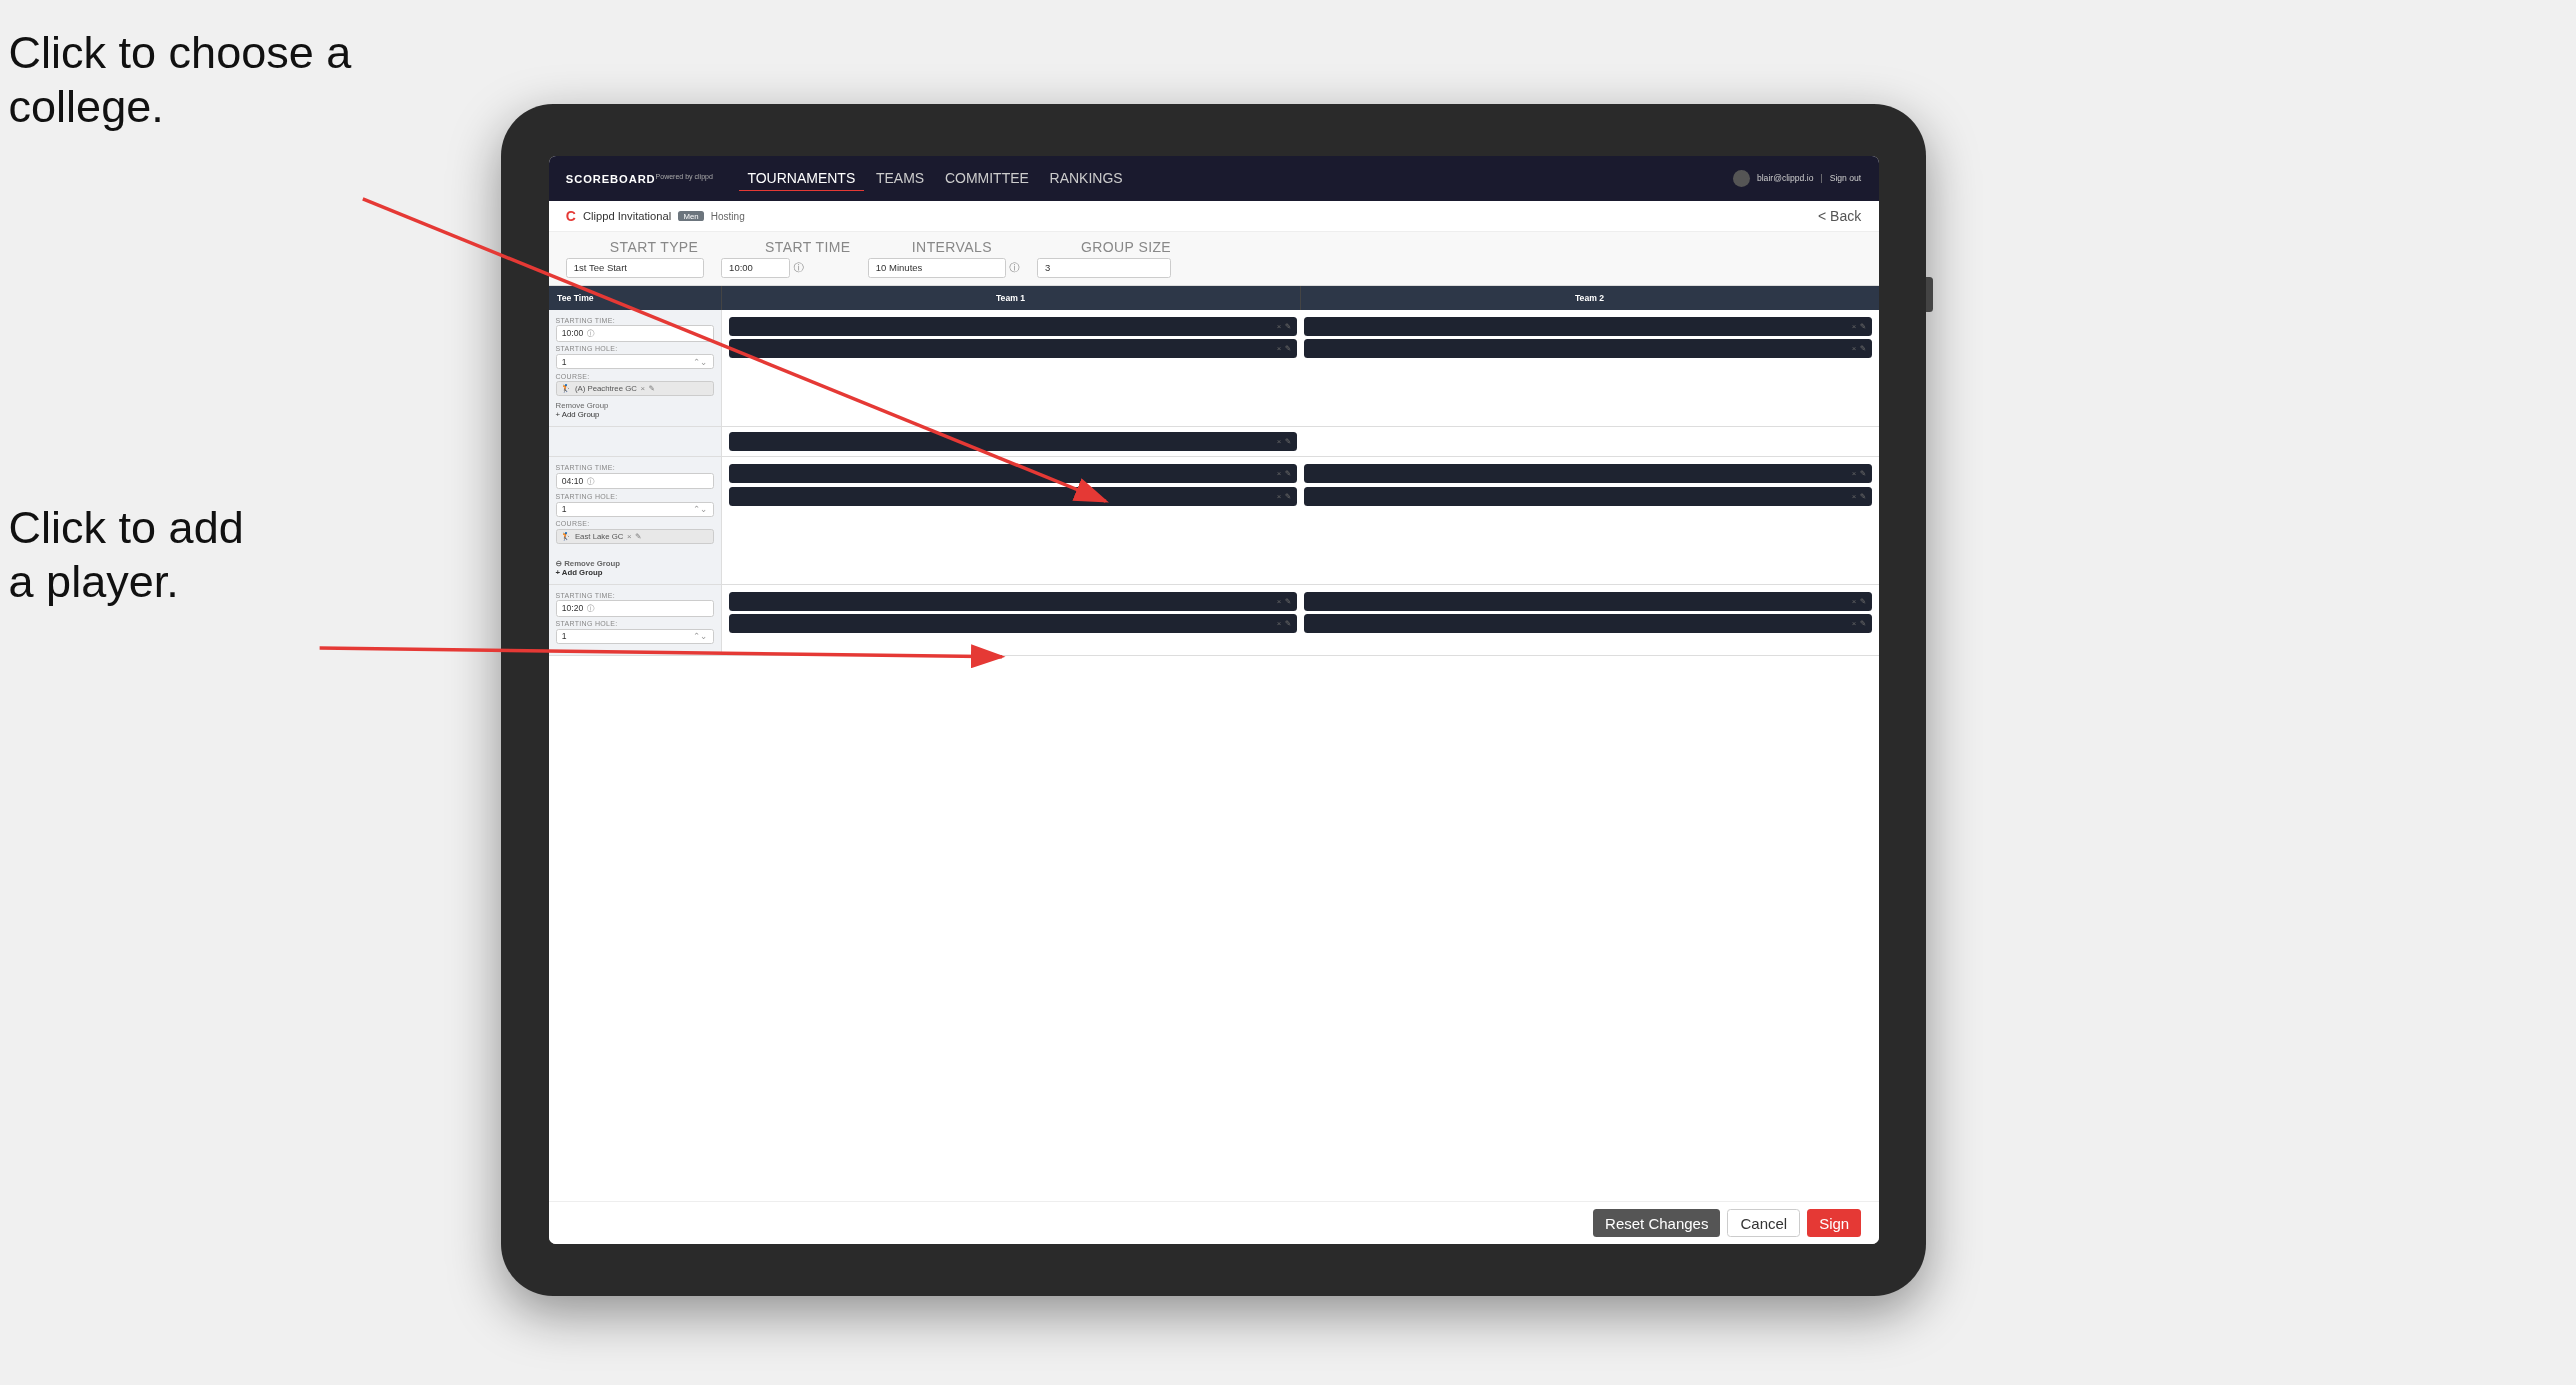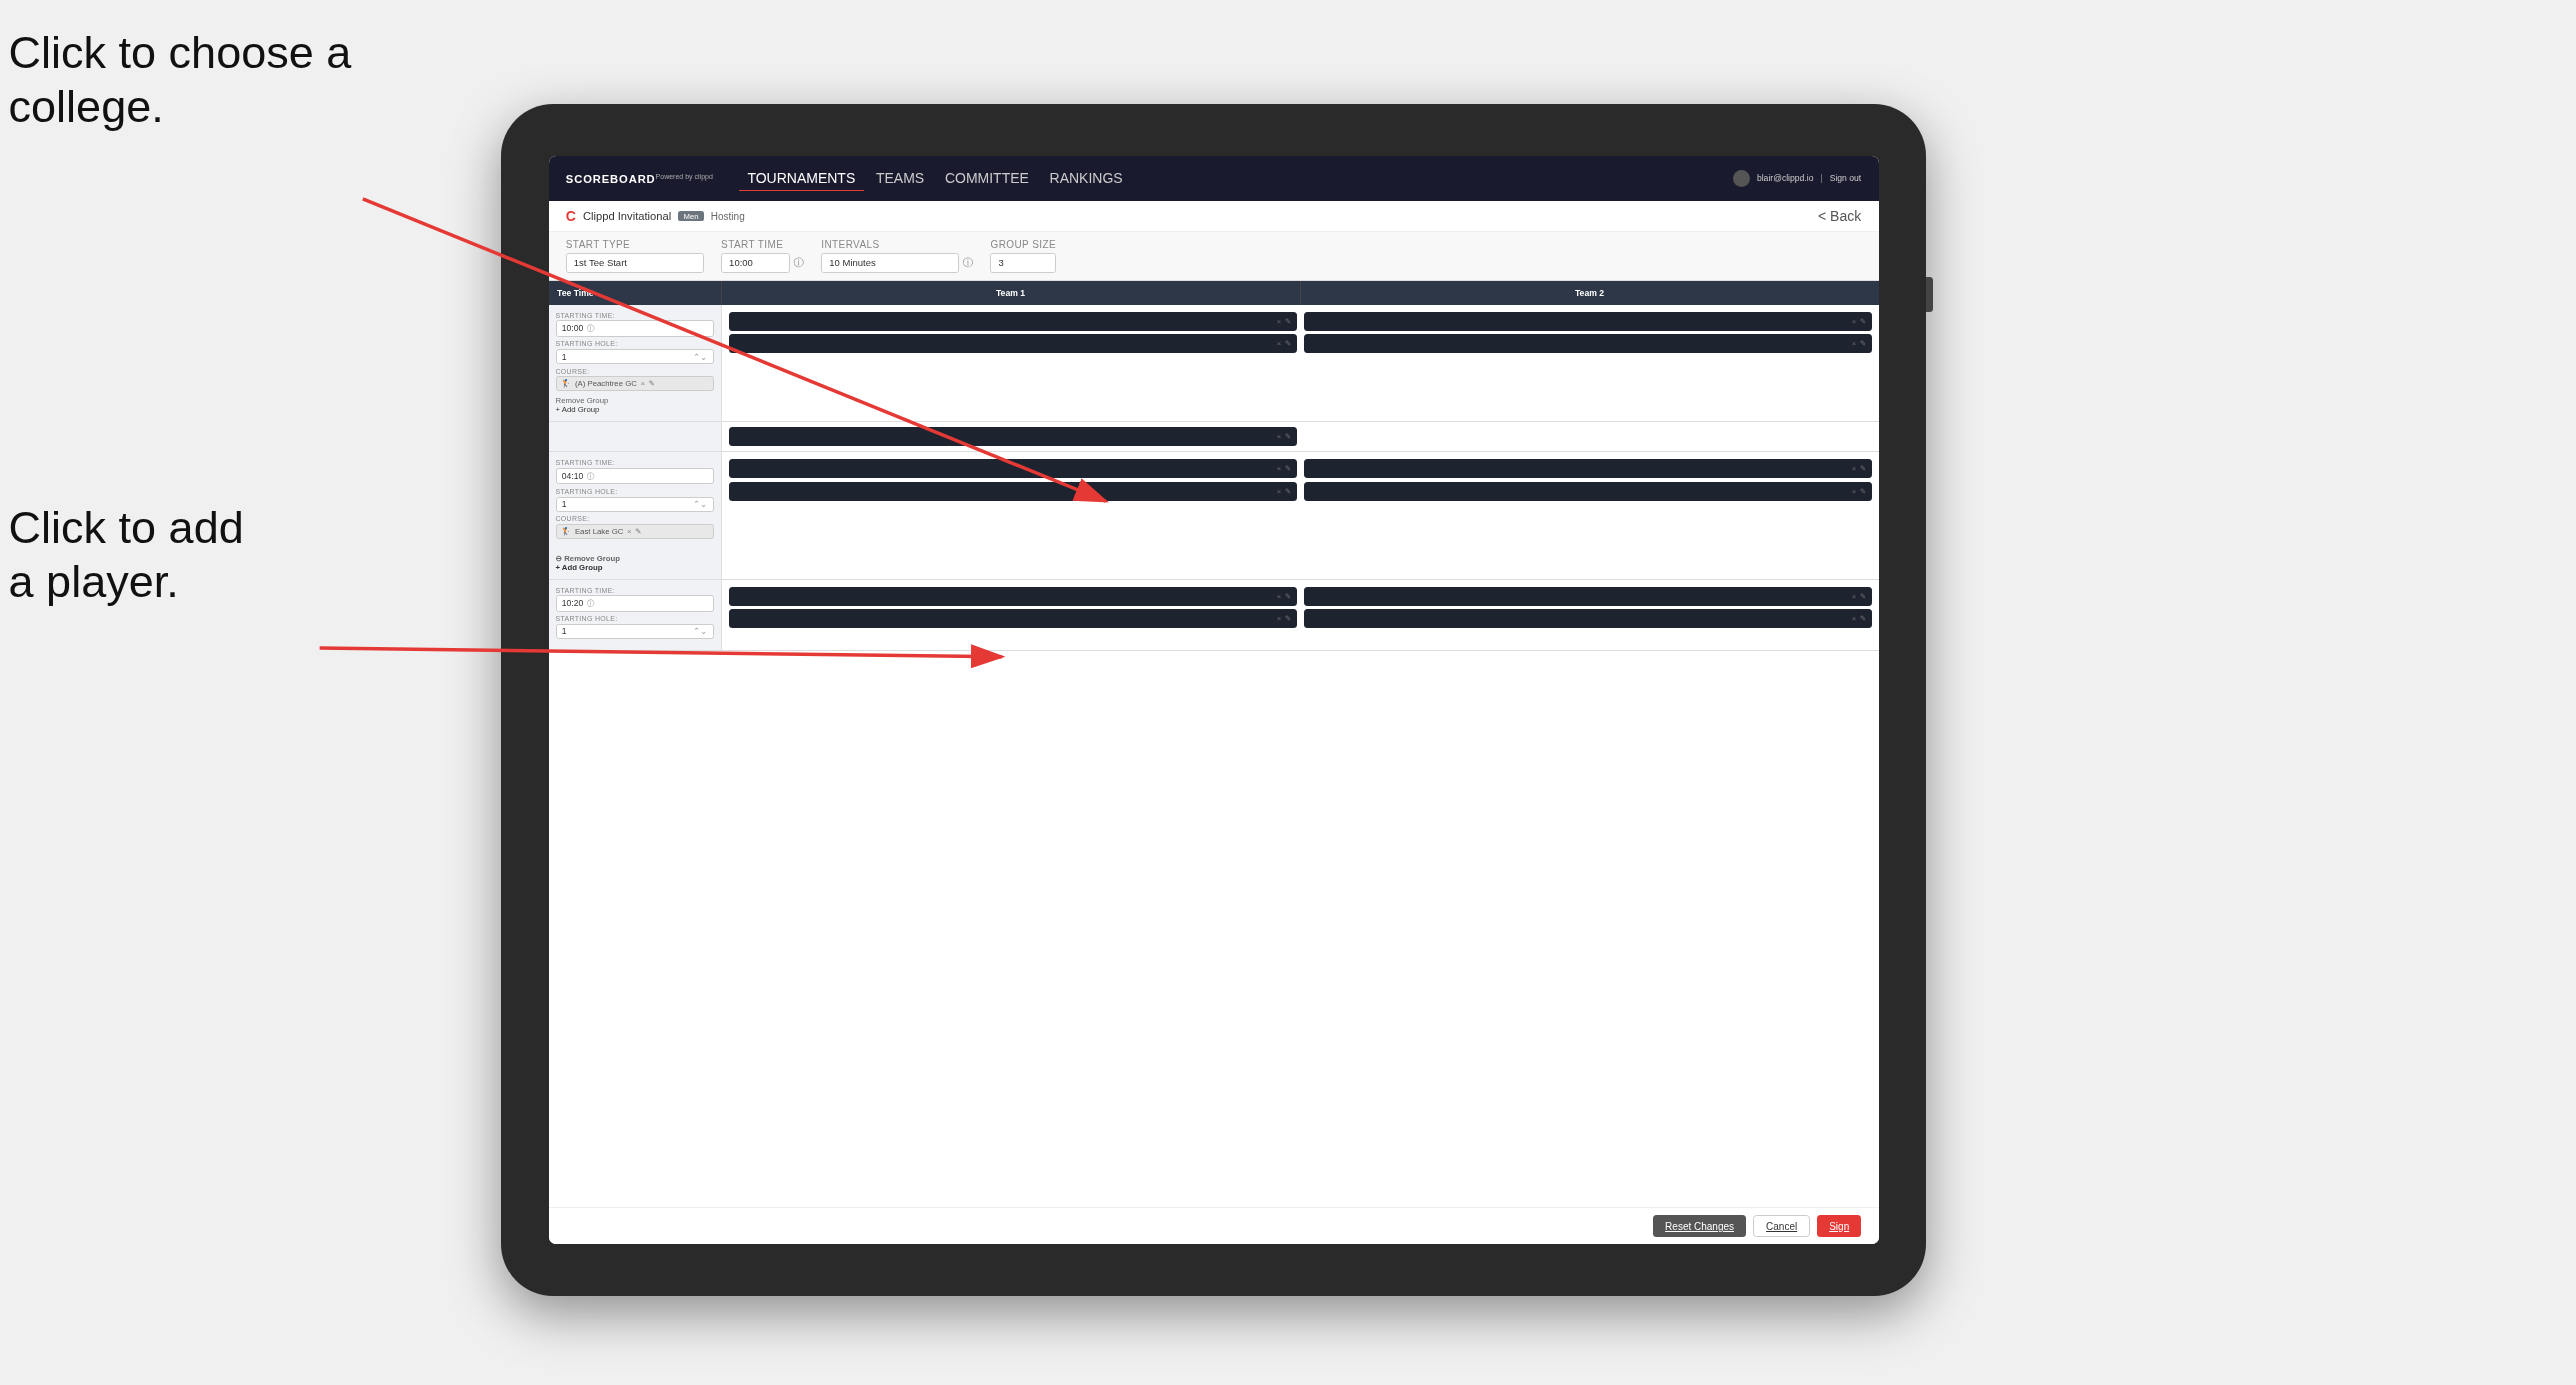--- a/index.html
+++ b/index.html
@@ -174,24 +174,25 @@
       align-items: flex-end;
       border-bottom: 0.9px solid #ddd;
       flex-shrink: 0;
     }
     .control-group {
       display: flex;
       flex-direction: column;
       gap: 2.6px;
     }
     .control-label {
-      font-size: 10px;
+      font-size: 14px;
       color: #888;
       text-transform: uppercase;
       letter-spacing: 0.4px;
+      margin-left: 44px;
     }
     .control-select {
       background: #fff;
       border: 0.9px solid #ccc;
       border-radius: 2.6px;
       padding: 3.5px 7px;
       font-size: 9.5px;
       color: #333;
       min-width: 138px;
       appearance: none;
@@ -325,24 +326,23 @@
       padding: 7px 17.3px;
       display: flex;
       justify-content: flex-end;
       gap: 7px;
       border-top: 0.9px solid #eee;
       flex-shrink: 0;
     }
     .btn {
       padding: 4.3px 12px;
       border-radius: 3.5px;
-      font-size: 10px;
+      font-size: 15px;
       cursor: pointer;
       border: none;
-      text-decoration: underline;
     }
     .btn-reset {
       background: #555;
       color: #fff;
     }
     .btn-cancel {
       background: #fff;
       color: #333;
       border: 0.9px solid #ccc;
     }

